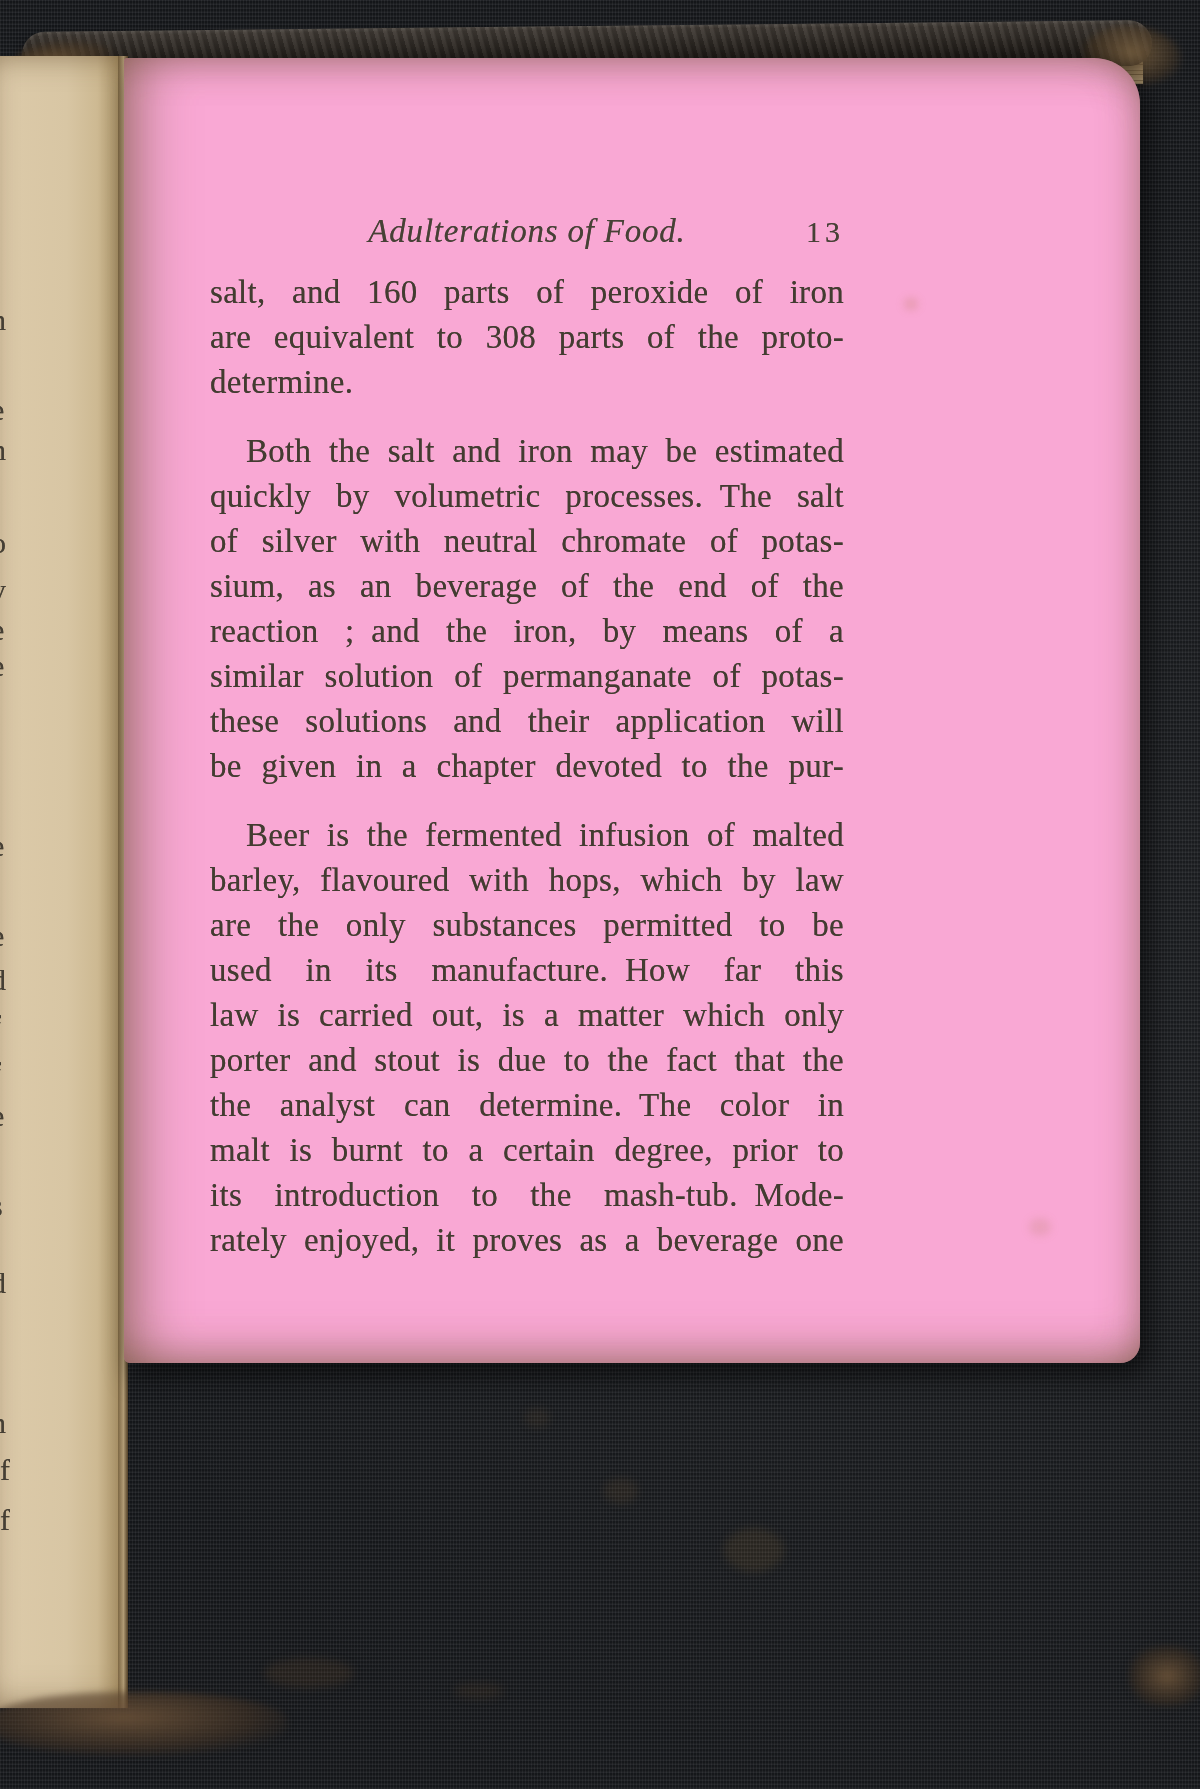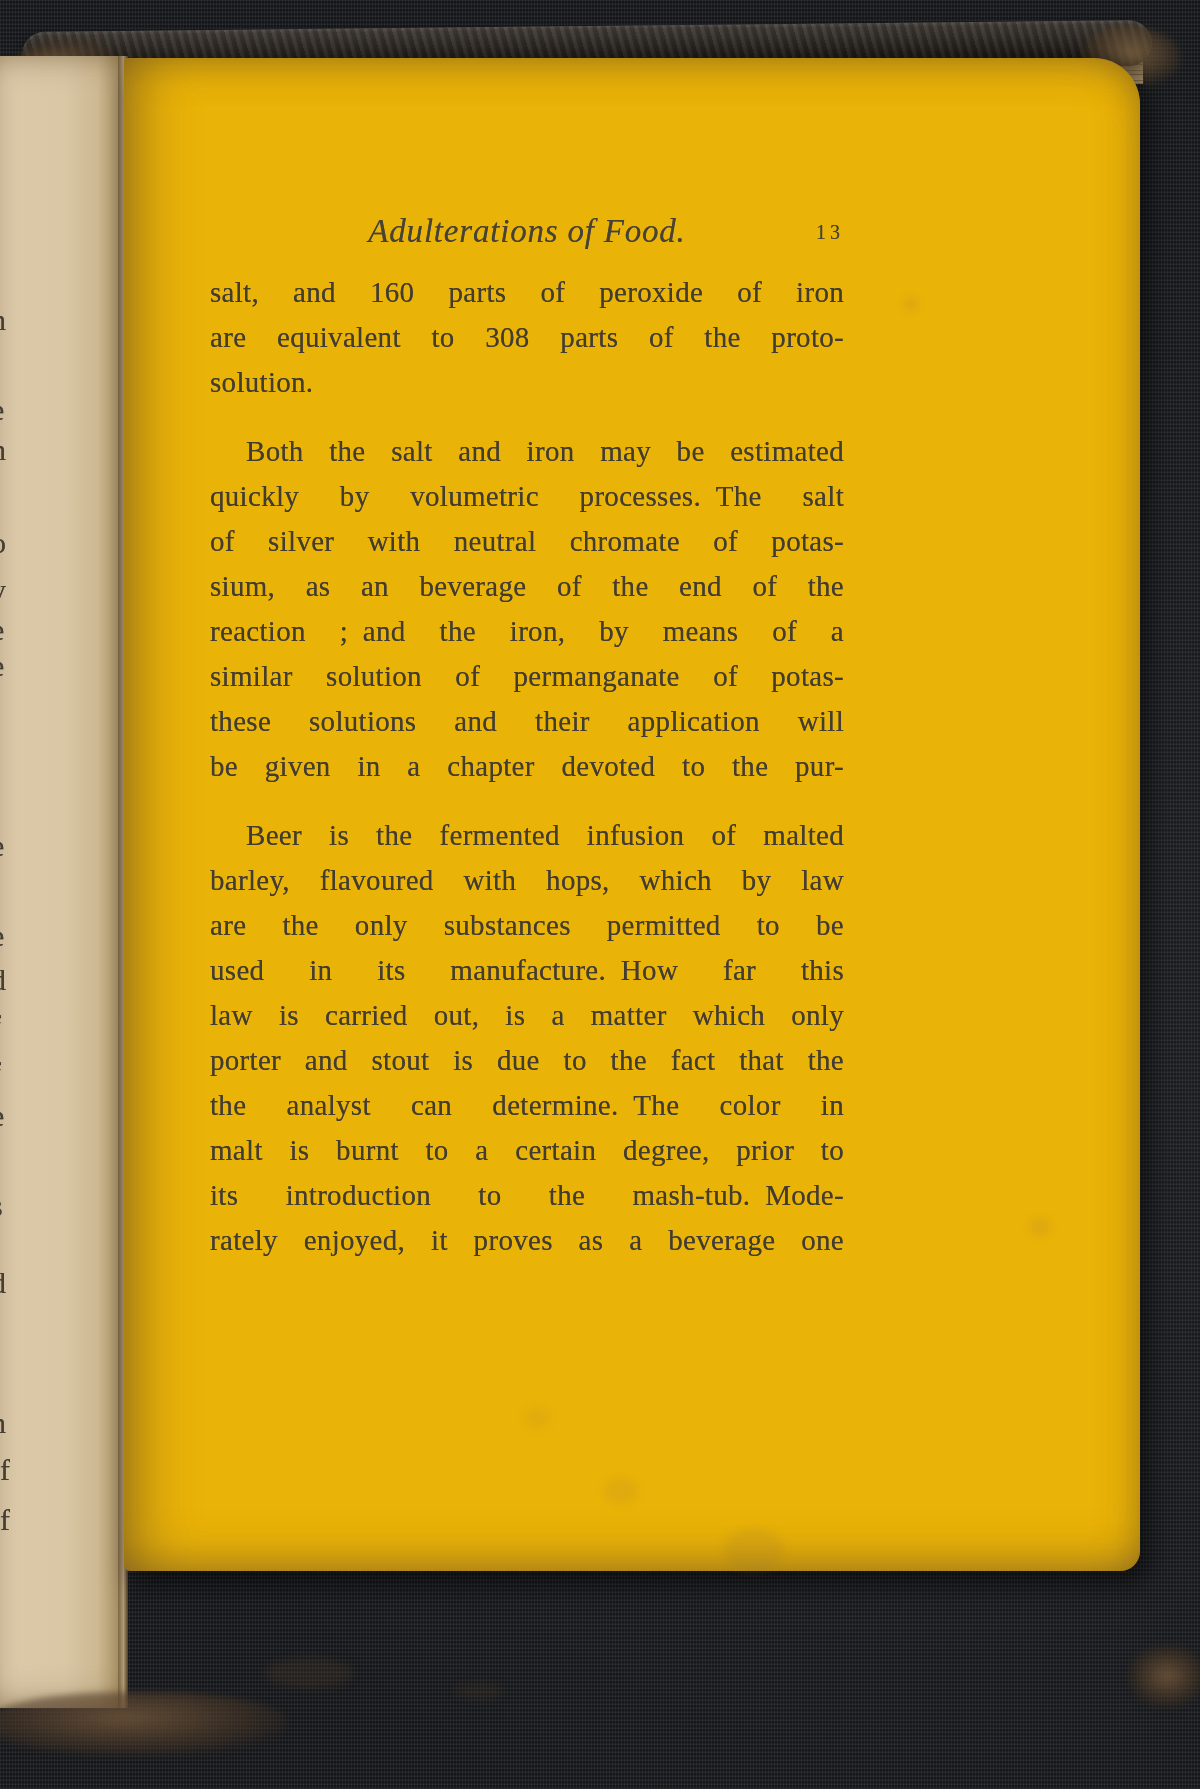--- a/index.html
+++ b/index.html
@@ -55,28 +55,28 @@
     background:linear-gradient(90deg, rgba(70,50,26,0.45), rgba(230,212,176,0.35) 55%, rgba(40,26,12,0.55));
   }
   .frag{
     position:absolute;left:-9px;
     font-size:30px;line-height:30px;color:#453f34;
     text-shadow:0 0 0.6px rgba(69,63,52,0.7);
   }
   .frag.wide{left:-15px;}
   
   .main-page{
-    position:absolute;left:124px;top:58px;width:1016px;height:1513px;
+    position:absolute;left:124px;top:58px;width:1016px;height:1305px;
     border-radius:4px 46px 20px 6px;
     background:
       radial-gradient(ellipse at 42% 30%, rgba(255,249,232,0.30), transparent 62%),
       linear-gradient(180deg, rgba(120,95,60,0.16) 0%, transparent 5%, transparent 93%, rgba(116,88,52,0.22) 100%),
       linear-gradient(90deg, #a8placeholder 0, transparent 0),
       linear-gradient(90deg, #b7a17a 0%, #cebb95 3%, #d8c6a4 8%, #dac9a7 55%, #d6c4a1 82%, #d0be9a 95%, #c6b18c 100%);
-    background-color:#eab308;
+    background-color:#f9a8d4;
     box-shadow:
       inset 34px 0 55px -20px rgba(96,72,40,0.55),
       inset -20px 0 44px -22px rgba(96,72,40,0.42),
       inset 0 26px 44px -26px rgba(96,72,40,0.40),
       inset 0 -30px 50px -28px rgba(110,84,48,0.50),
       8px 12px 26px rgba(0,0,0,0.55);
   }
   .stain{position:absolute;border-radius:50%;filter:blur(4px);}
   .s1{left:600px;top:1470px;width:60px;height:44px;background:rgba(150,110,60,0.14);}
   .s2{left:480px;top:1420px;width:34px;height:26px;background:rgba(150,110,60,0.12);}
@@ -101,29 +101,29 @@
     position:absolute;left:86px;top:146px;width:634px;height:54px;
   }
   .running-title{
     position:absolute;left:0;right:0;text-align:center;
     font-style:italic;font-size:33px;line-height:54px;color:#474136;
     letter-spacing:0.8px;
     text-shadow:0 0 0.6px rgba(71,65,54,0.7);
   }
   .folio{
     position:absolute;right:0;top:0;
-    font-size:20px;line-height:56px;color:#474136;letter-spacing:4px;
+    font-size:30px;line-height:56px;color:#474136;letter-spacing:4px;
     text-shadow:0 0 0.6px rgba(71,65,54,0.7);
   }
   .text-block{
     position:absolute;left:86px;top:212px;width:634px;
   }
   .line{
     height:45px;line-height:45px;
-    font-size:29px;color:#433c31;
+    font-size:33px;color:#433c31;
     letter-spacing:0.3px;word-spacing:2.5px;
     text-align:justify;text-align-last:justify;
     text-shadow:0 0 0.6px rgba(67,60,49,0.75);
   }
   .line.indent{padding-left:36px;margin-top:24px;}
   .line.noj{text-align:left;text-align-last:left;}
 </style>
 </head>
 <body>
 
@@ -167,21 +167,21 @@
   <div class="stain s7"></div>
 
   <div class="header-row">
     <div class="running-title">Adulterations of Food.</div>
     <div class="folio">13</div>
   </div>
 
   <div class="text-block">
       <div class="line">salt, and 160 parts of peroxide of iron</div>
       <div class="line">are equivalent to 308 parts of the proto-</div>
-      <div class="line noj">solution.</div>
+      <div class="line noj">determine.</div>
       <div class="line indent">Both the salt and iron may be estimated</div>
       <div class="line">quickly by volumetric processes. The salt</div>
       <div class="line">of silver with neutral chromate of potas-</div>
       <div class="line">sium, as an beverage of the end of the</div>
       <div class="line">reaction ; and the iron, by means of a</div>
       <div class="line">similar solution of permanganate of potas-</div>
       <div class="line">these solutions and their application will</div>
       <div class="line">be given in a chapter devoted to the pur-</div>
       <div class="line indent">Beer is the fermented infusion of malted</div>
       <div class="line">barley, flavoured with hops, which by law</div>

